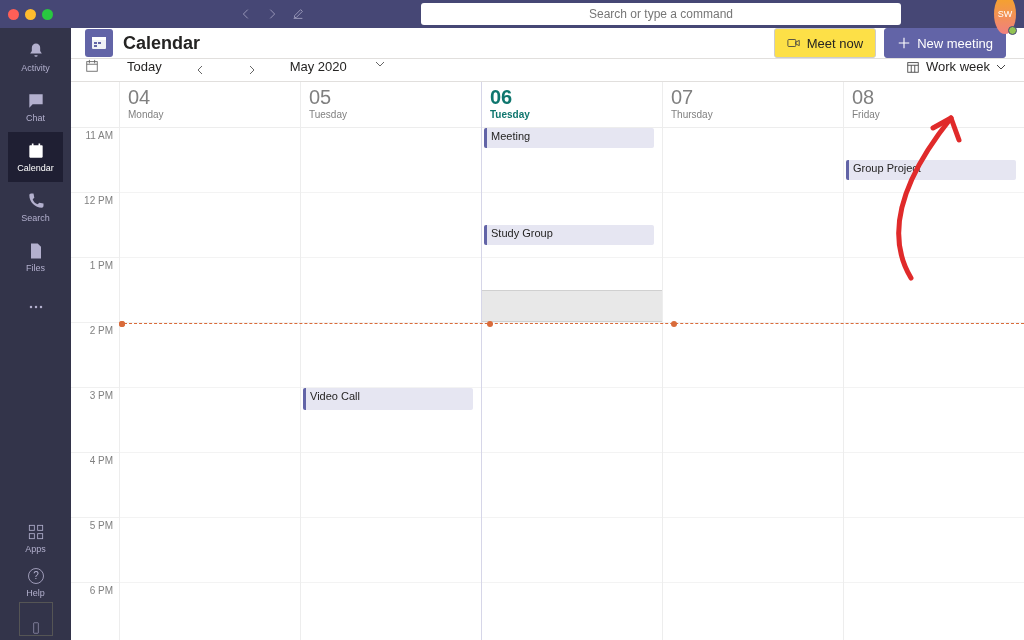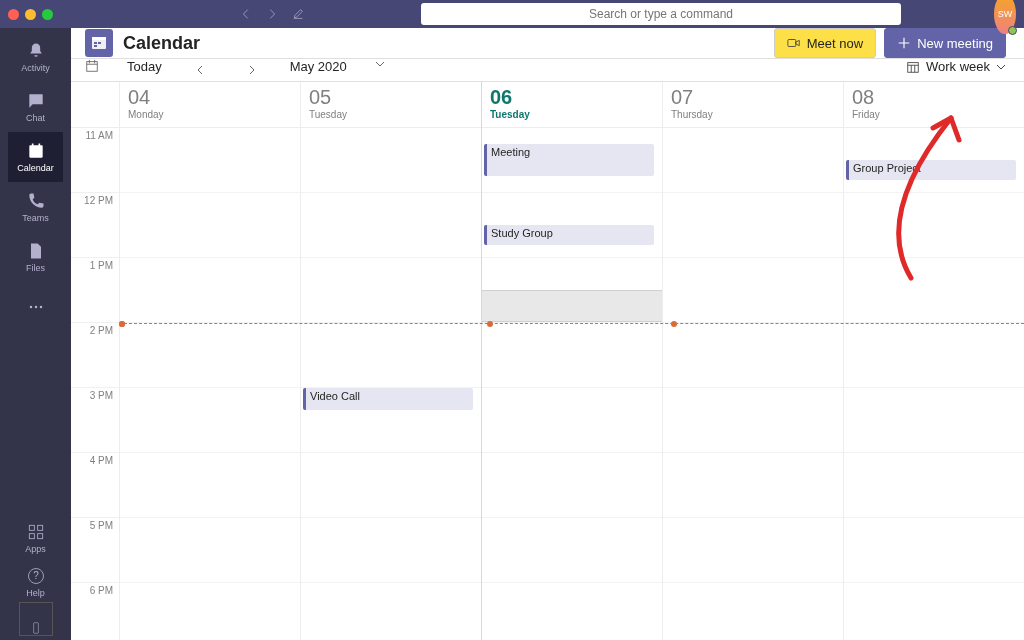--- a/index.html
+++ b/index.html
@@ -97,21 +97,21 @@
           <rect x="4" y="5" width="16" height="15" rx="1" fill="currentColor"></rect>
           <rect x="4" y="5" width="16" height="4" fill="#33344a" opacity="0"></rect>
           <path d="M8 3v4M16 3v4" stroke="currentColor" stroke-width="2"></path>
         </svg>
       <span>Calendar</span>
     </div>
     <div class="rail-item">
       <svg viewBox="0 0 24 24">
           <path d="M6 3c-1 0-2 1-2 2 0 8 7 15 15 15 1 0 2-1 2-2v-3l-5-1-2 2c-3-1-5-3-6-6l2-2-1-5z" fill="currentColor"></path>
         </svg>
-      <span>Teams</span>
+      <span>Search</span>
     </div>
     <div class="rail-item">
       <svg viewBox="0 0 24 24">
           <path d="M6 3h8l4 4v14H6z" fill="currentColor"></path>
         </svg>
       <span>Files</span>
     </div>
     <div class="rail-item">
       <svg viewBox="0 0 24 24">
           <circle cx="6" cy="12" r="1.5" fill="currentColor"></circle>
@@ -255,21 +255,21 @@
               <div class="day-name">Tuesday</div>
             </div>
             <div class="hour-cell"></div>
             <div class="hour-cell"></div>
             <div class="hour-cell"></div>
             <div class="hour-cell"></div>
             <div class="hour-cell"></div>
             <div class="hour-cell"></div>
             <div class="hour-cell"></div>
             <div class="hour-cell"></div>
-            <div class="event" style="top: 62px; height: 32px;">Meeting</div>
+            <div class="event" style="top: 46px; height: 20px;">Meeting</div>
             <div class="event" style="top: 143px; height: 20px;">Study Group</div>
             <div class="selected-slot" style="top: 208px; height: 32px;"></div>
           </div>
           <div class="day-col">
             <div class="day-hdr">
               <div class="day-num">07</div>
               <div class="day-name">Thursday</div>
             </div>
             <div class="hour-cell"></div>
             <div class="hour-cell"></div>

